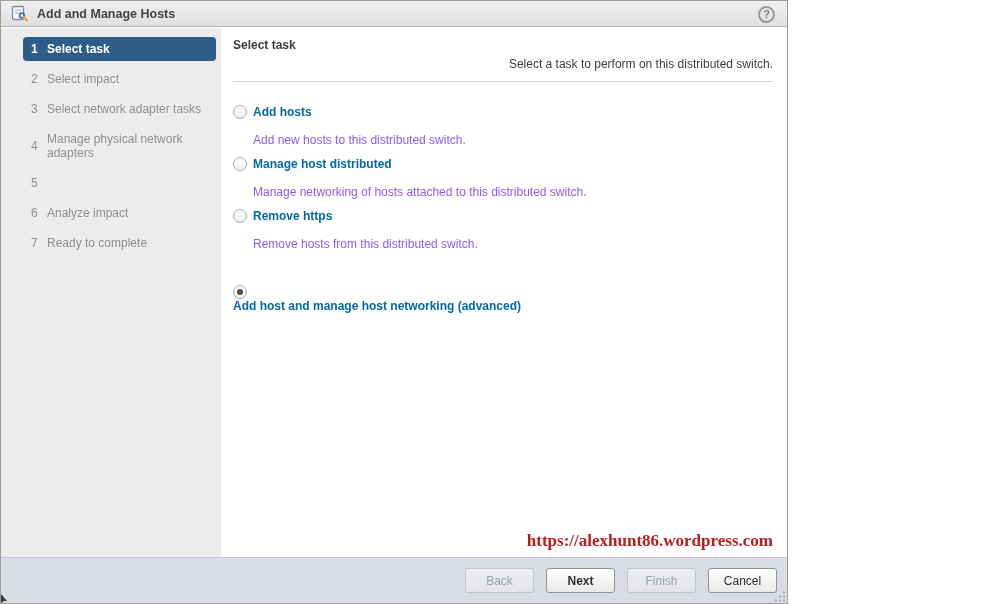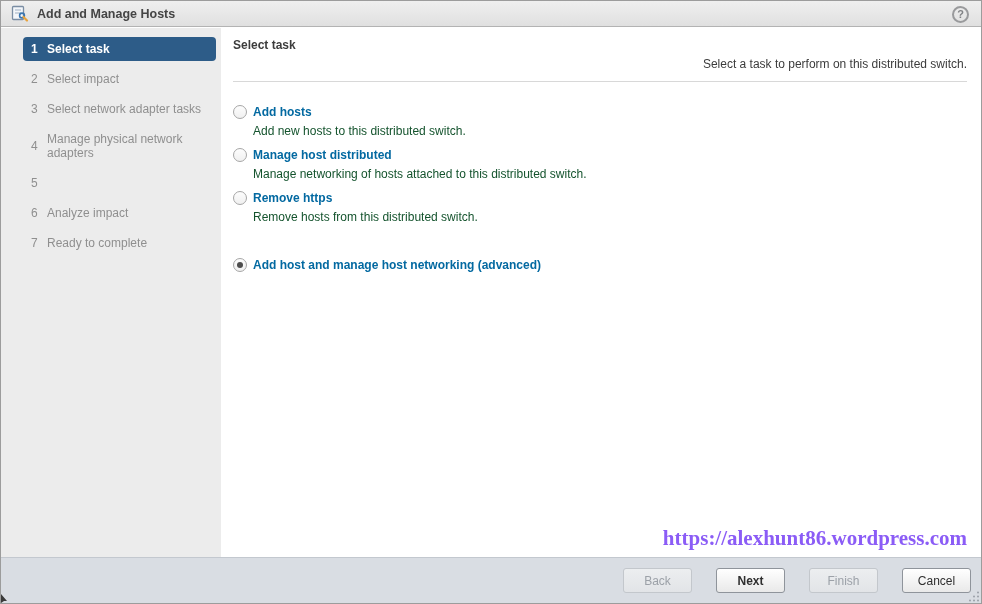--- a/index.html
+++ b/index.html
@@ -5,21 +5,21 @@
   * { box-sizing: border-box; margin: 0; padding: 0; }
   html,body { width: 982px; height: 604px; }
   body {
     font-family: "Liberation Sans", sans-serif;
     font-size: 12px;
     color: #3c3c3c;
     background: #ffffff;
   }
   .window {
     position: relative;
-    width: 982px; height: 604px;
+    width: 788px; height: 604px;
     border: 1px solid #9c9c9c;
     background: #ffffff;
     overflow: hidden;
   }
   
   .titlebar {
     position: absolute; left: 0; top: 0; right: 0; height: 26px;
     background: linear-gradient(#efefef, #e0e0e0);
     border-bottom: 1px solid #b3b3b3;
     display: flex; align-items: center;
@@ -60,51 +60,51 @@
   .content {
     position: absolute; left: 220px; top: 27px; right: 0; bottom: 46px;
     background: #ffffff;
     padding: 10px 14px 0 12px;
   }
   .content h1 { font-size: 12px; font-weight: bold; color: #3c3c3c; }
   .content .sub { margin-top: 5px; color: #3c3c3c; text-align: right; }
   .divider { border-bottom: 1px solid #d8d8d8; margin-top: 10px; }
   .options { margin-top: 23px; }
   .option { display: flex; margin-bottom: 9px; }
-  .option.gap { margin-top: 33px; }
+  .option.gap { margin-top: 33px; flex-direction: column; }
   .radio {
     flex: none;
     width: 14px; height: 14px; margin: 0 6px 0 0;
     border: 1px solid #a6a6a6; border-radius: 50%;
     background: linear-gradient(#fdfdfd, #f0f0f0);
     position: relative; top: 0px;
     cursor: pointer;
   }
   .radio.selected::after {
     content: "";
     position: absolute; left: 3px; top: 3px;
     width: 6px; height: 6px; border-radius: 50%;
     background: #4d4d4d;
   }
   .opt-label { font-weight: bold; color: #0369a1; line-height: 15px; }
-  .opt-desc { color: #14532d; line-height: 16px; margin-top: 3px; max-width: 545px; }
+  .opt-desc { color: #8b5cf6; line-height: 16px; margin-top: 12px; max-width: 545px; }
   .watermark {
     position: absolute; right: 14px; bottom: 6px;
     font-family: "Liberation Serif", serif;
-    font-weight: bold; font-size: 21px;
-    color: #8b5cf6;
+    font-weight: bold; font-size: 17px;
+    color: #b91c1c;
     white-space: nowrap;
   }
   
   .footer {
     position: absolute; left: 0; right: 0; bottom: 0; height: 46px;
     background: #d9dde3;
     border-top: 1px solid #c3c8cf;
     display: flex; align-items: center; justify-content: flex-end;
-    gap: 24px; padding-right: 10px;
+    gap: 12px; padding-right: 10px;
   }
   .btn {
     min-width: 69px; height: 25px;
     border-radius: 3px;
     font-family: "Liberation Sans", sans-serif;
     font-size: 12px;
     padding: 0 14px;
     border: 1px solid #8f949b;
     background: linear-gradient(#ffffff, #e9e9e9);
     color: #2f2f2f;

